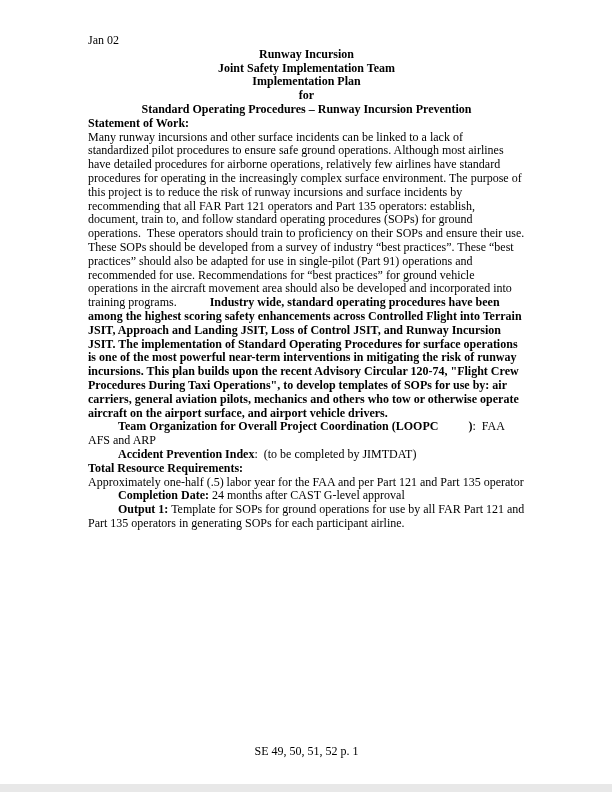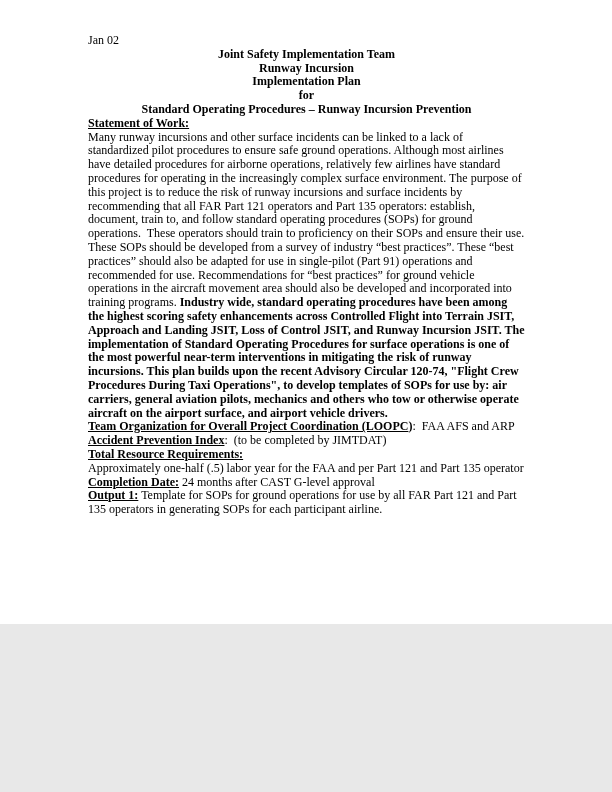--- a/index.html
+++ b/index.html
@@ -1,27 +1,27 @@
 <!DOCTYPE html>
 <html><head>
 <meta charset="utf-8">
 <style>
   html,body{margin:0;padding:0;background:#e8e8e8;}
   .page{
-    width:612px;height:624px;background:#ffffff;position:relative;
+    width:612px;height:784px;background:#ffffff;position:relative;
     margin:0 auto;box-sizing:border-box;
     padding:34px 87px 0 88px;
     font-family:"Liberation Serif","DejaVu Serif",serif;
     font-size:12px;line-height:13.8px;color:#000;
     overflow:hidden;
   }
   .page p, .page div{margin:0;padding:0;}
   .pre{white-space:pre-wrap;}
-  .b{font-weight:bold;}
-  .u{text-decoration:underline;}
+  .b{font-weight:bold;margin-left:30px;}
+  .u{}
   .center{text-align:center;font-weight:bold;}
   .title-block{margin-top:24px;}
   .subtitle-block{margin-top:12px;}
   .sow-section{margin-top:28px;}
   .loopc-line{margin-top:11px;}
   .se1-section{margin-top:15px;}
   .api-line{margin-top:13px;}
   .trr-section{margin-top:14px;}
   .completion-line{margin-top:13px;}
   .output-section{margin-top:14px;}
@@ -30,22 +30,22 @@
   }
 </style>
 </head>
 <body>
 
 <div class="page">
 
   <div class="pre">Jan 02</div>
 
   <div class="title-block center">
+    <div>Runway Incursion</div>
     <div>Joint Safety Implementation Team</div>
-    <div>Runway Incursion</div>
   </div>
 
   <div class="subtitle-block center">
     <div>Implementation Plan</div>
     <div>for</div>
     <div>Standard Operating Procedures – Runway Incursion Prevention</div>
   </div>
 
   <div class="sow-section">
     <div class="b u">Statement of Work:</div>

